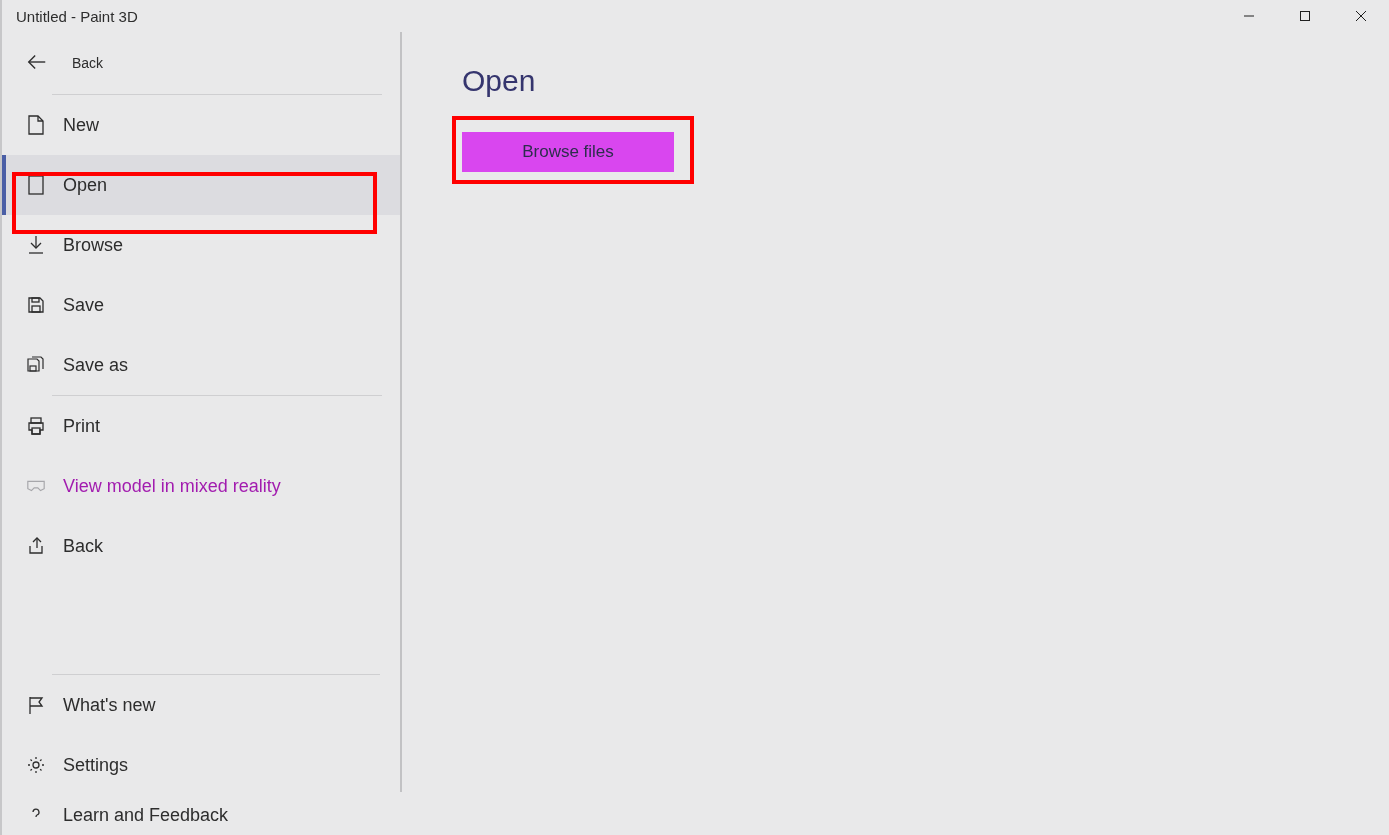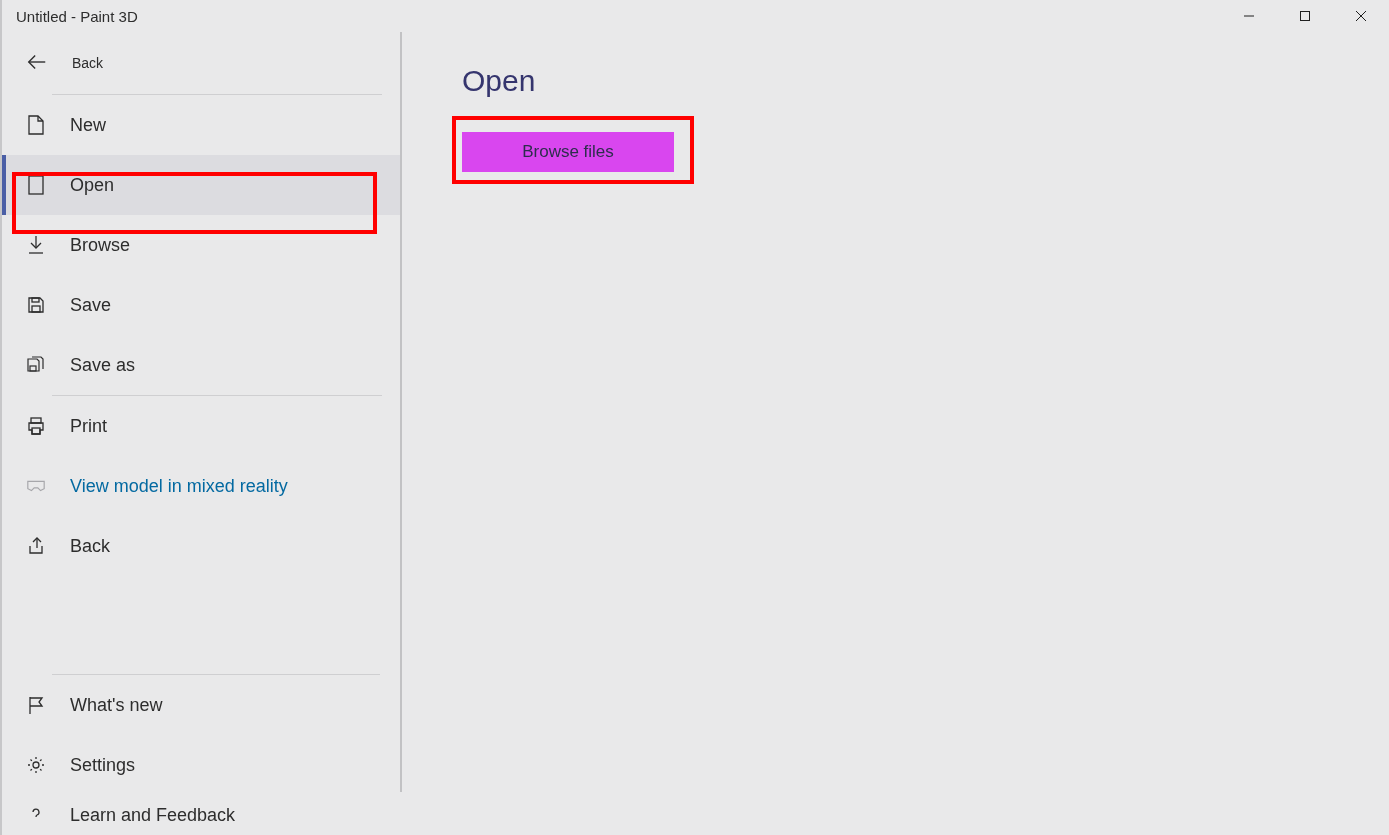--- a/index.html
+++ b/index.html
@@ -76,37 +76,37 @@
     background: #cfcfd1;
     margin-left: 50px;
     margin-right: 20px;
   }
 
   .menu-item {
     height: 60px;
     display: flex;
     align-items: center;
     padding-left: 24px;
-    gap: 24px;
+    gap: 17px;
     color: #2d2d2d;
     font-size: 18px;
     position: relative;
   }
   .menu-item.selected {
     background: #dcdce0;
   }
   .menu-item.selected::before {
     content: "";
     position: absolute;
     left: 0; top: 0; bottom: 0;
     width: 4px;
     background: #4b5fa6;
   }
   .menu-item.disabled {
-    color: #0369a1;
+    color: #a21caf;
   }
   .menu-item .icon {
     width: 20px;
     height: 20px;
     display: flex;
     align-items: center;
     justify-content: center;
   }
   .menu-item .icon svg { stroke: #2d2d2d; fill: none; }
   .menu-item.disabled .icon svg { stroke: #a7a7ab; }

